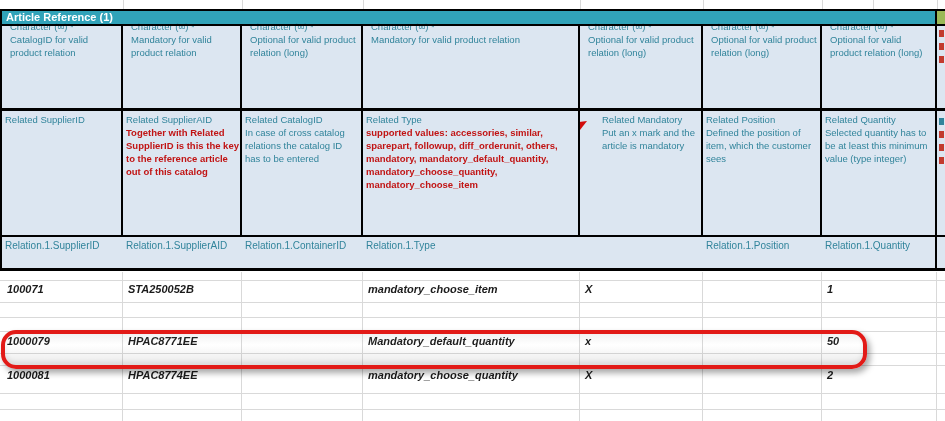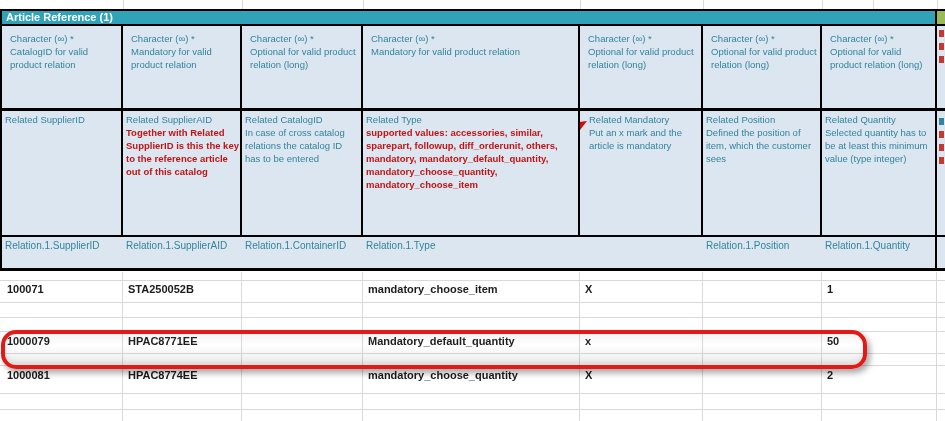--- a/index.html
+++ b/index.html
@@ -23,30 +23,30 @@
             box-sizing:border-box;white-space:nowrap;}
   .sliver-header{position:absolute;left:937px;top:11px;width:8px;height:13px;background:#9bb957;}
 
   
   .c0{left:2px;width:121px;} .c1{left:123px;width:119px;} .c2{left:242px;width:121px;}
   .c3{left:363px;width:217px;} .c4{left:580px;width:123px;} .c5{left:703px;width:119px;}
   .c6{left:822px;width:113px;}
 
   .cell{position:absolute;box-sizing:border-box;padding:2px 3px;color:#31849b;
         font-size:9.5px;line-height:13px;}
-  .type{top:30px;height:82px;padding-left:8px;}
+  .type{top:18px;height:82px;padding-left:8px;}
   .desc{top:111px;height:124px;border-radius:29px;}
   .cdesc.red{color:#c11414;font-weight:bold;}
   .fieldrow{top:237px;height:31px;font-size:10px;line-height:13px;word-break:break-all;}
 
   
   .grid-v{position:absolute;top:272px;height:149px;width:1px;background:#d9d9d9;}
   .grid-h{position:absolute;left:0;width:945px;height:1px;background:#d9d9d9;}
   .dcell{position:absolute;box-sizing:border-box;padding:3px 0 0 5px;font-size:11px;
-         font-weight:600;color:#1b1b1b;white-space:nowrap;}
+         font-weight:600;color:#1b1b1b;white-space:nowrap;font-style:italic;}
   .drow{position:absolute;left:0;width:945px;height:22px;}
 
   
   .annot{position:absolute;left:1px;top:330px;width:858px;height:31px;
          border:4px solid #e21a17;border-radius:15px;
          background:linear-gradient(180deg,rgba(130,130,130,0.10),rgba(255,255,255,0) 35%,rgba(120,120,120,0.14) 95%);
          box-shadow:3px 4px 6px rgba(0,0,0,0.35), inset 0 -3px 5px rgba(0,0,0,0.08);}
 
   
   .flag{position:absolute;left:579px;top:121px;}
@@ -113,21 +113,21 @@
     <div class="cdesc red">Together with Related SupplierID is this the key to the reference article out of this catalog</div>
   </div>
   <div class="cell desc c2">
     <div>Related CatalogID</div>
     <div class="cdesc">In case of cross catalog relations the catalog ID has to be entered</div>
   </div>
   <div class="cell desc c3">
     <div>Related Type</div>
     <div class="cdesc red">supported values: accessories, similar, sparepart, followup, diff_orderunit, others, mandatory, mandatory_default_quantity, mandatory_choose_quantity, mandatory_choose_item</div>
   </div>
-  <div class="cell desc c4" style="padding-left:9px">
+  <div class="cell desc c4" style="padding-left:22px">
     <div>Related Mandatory</div>
     <div class="cdesc">Put an x mark and the article is mandatory</div>
   </div>
   <div class="cell desc c6">
     <div>Related Quantity</div>
     <div class="cdesc">Selected quantity has to be at least this minimum value (type integer)</div>
   </div>
   <div class="cell desc c5">
     <div>Related Position</div>
     <div class="cdesc">Defined the position of item, which the customer sees</div>

